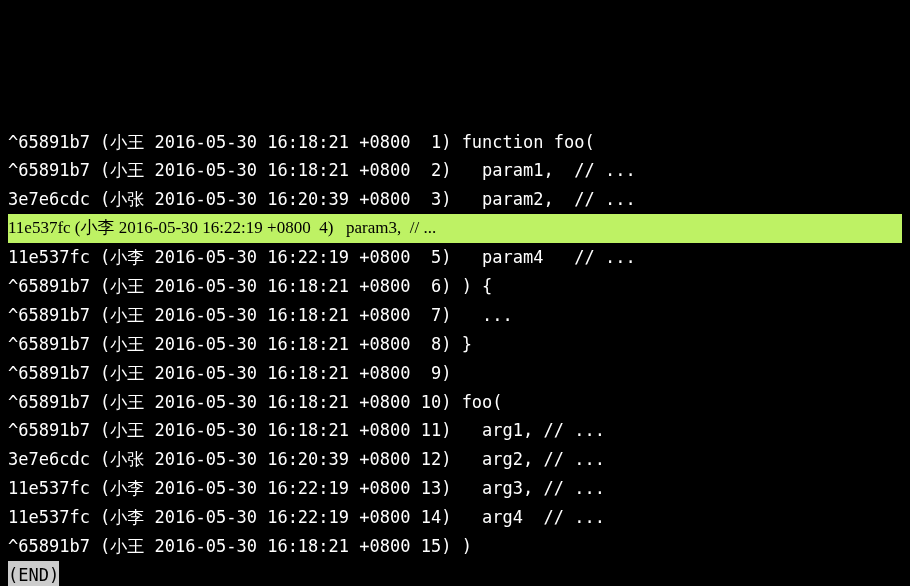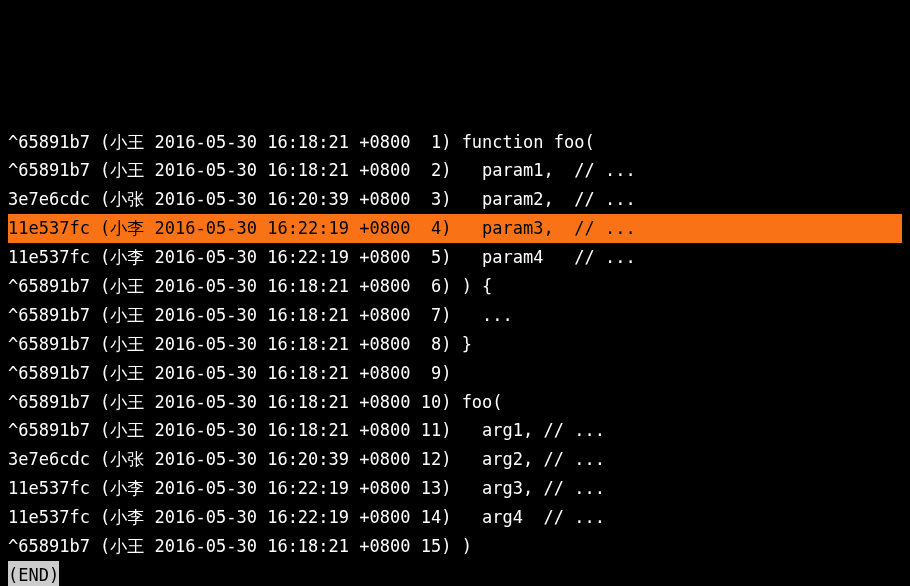--- a/index.html
+++ b/index.html
@@ -16,22 +16,23 @@
       padding: 12px 8px;
       width: 910px;
       height: 586px;
       overflow: hidden;
       white-space: pre;
     }
     .line {
       display: block;
     }
     .highlighted {
-      background: #f97316;
+      background: #bef264;
       color: #000;
+      font-family: Liberation Serif, serif;
     }
     .end-marker {
       background: #ccc;
       color: #000;
       display: inline-block;
     }
   </style>
 </head>
 <body>
 

